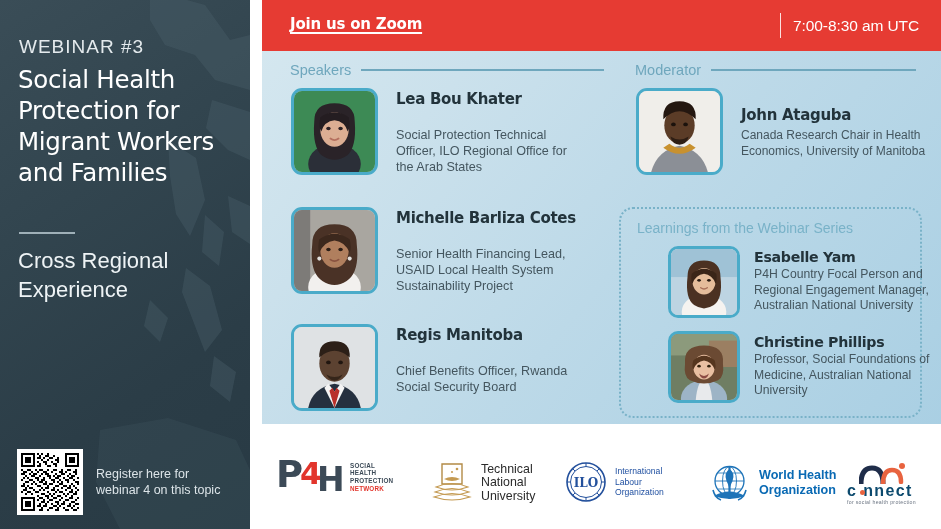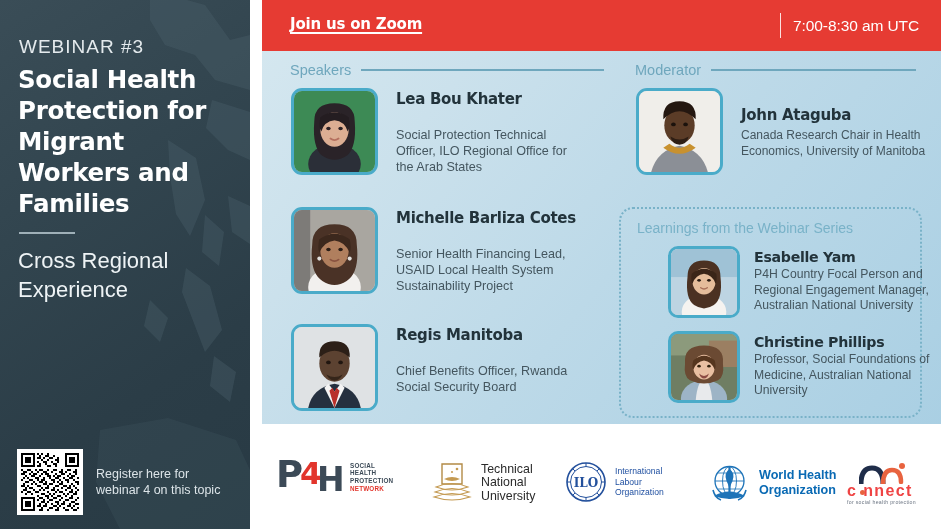--- a/index.html
+++ b/index.html
@@ -14,21 +14,21 @@
   }
   .map-art{position:absolute;inset:0;opacity:.5;}
   .webinar-num{
     position:absolute;left:19px;top:36px;
     font-family:"Liberation Sans",sans-serif;
     font-size:19px;letter-spacing:1.0px;color:#e4eaed;font-weight:400;
   }
   .main-title{
     position:absolute;left:18px;top:64px;width:218px;
     font-family:"DejaVu Sans",sans-serif;
-    font-size:24.5px;line-height:31px;font-weight:bold;color:#ffffff;
+    font-size:24.5px;line-height:31px;font-weight:normal;color:#ffffff;
     letter-spacing:-.3px;
   }
   .title-rule{
     position:absolute;left:19px;top:232px;width:56px;height:2px;background:#9fb0b8;
   }
   .subtitle{
     position:absolute;left:18px;top:246px;width:215px;
     font-family:"Liberation Sans",sans-serif;
     font-size:22px;line-height:29px;color:#eef3f5;font-weight:400;
   }
@@ -145,21 +145,21 @@
   .ilo{left:315px;top:24px;}
   .ilo-txt{margin-left:8px;font-family:"Liberation Sans",sans-serif;font-size:8.6px;line-height:10.4px;color:#1f4fa0;}
 
   
   .who{left:457px;top:23px;}
   .who-txt{margin-left:7px;font-family:"Liberation Sans",sans-serif;font-size:12.6px;line-height:14.4px;font-weight:bold;color:#0a6ab4;}
 
   
   .cnt{left:595px;top:25px;}
   .cnt-inner{position:relative;width:88px;height:42px;}
-  .cnt-word{position:absolute;left:2px;top:20px;font-family:"Liberation Sans",sans-serif;font-size:16px;font-weight:bold;color:#ef4444;letter-spacing:1.4px;}
+  .cnt-word{position:absolute;left:2px;top:20px;font-family:"Liberation Sans",sans-serif;font-size:16px;font-weight:bold;color:#0c4a6e;letter-spacing:1.4px;}
   .cnt-dot{position:absolute;left:15px;top:27.5px;width:5px;height:5px;border-radius:50%;background:#e8633f;}
   .cnt-tag{position:absolute;left:2px;top:37px;font-family:"Liberation Sans",sans-serif;font-size:5.2px;color:#6d7684;letter-spacing:.3px;}
 </style>
 </head>
 <body>
 
 <div class="poster">
 
   <div class="left-panel">
     <svg class="map-art" viewBox="0 0 250 529" preserveAspectRatio="xMidYMid slice">

